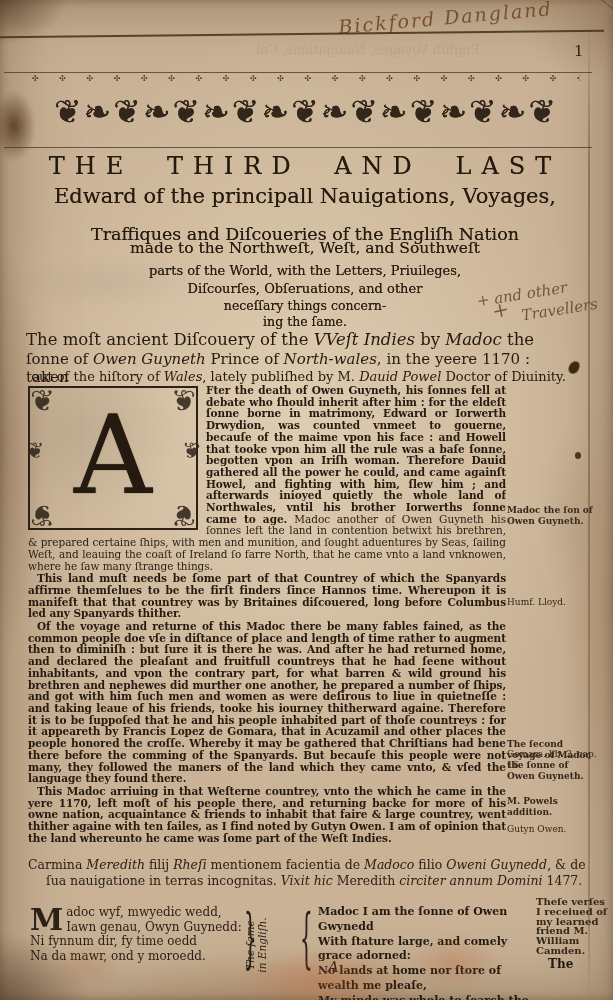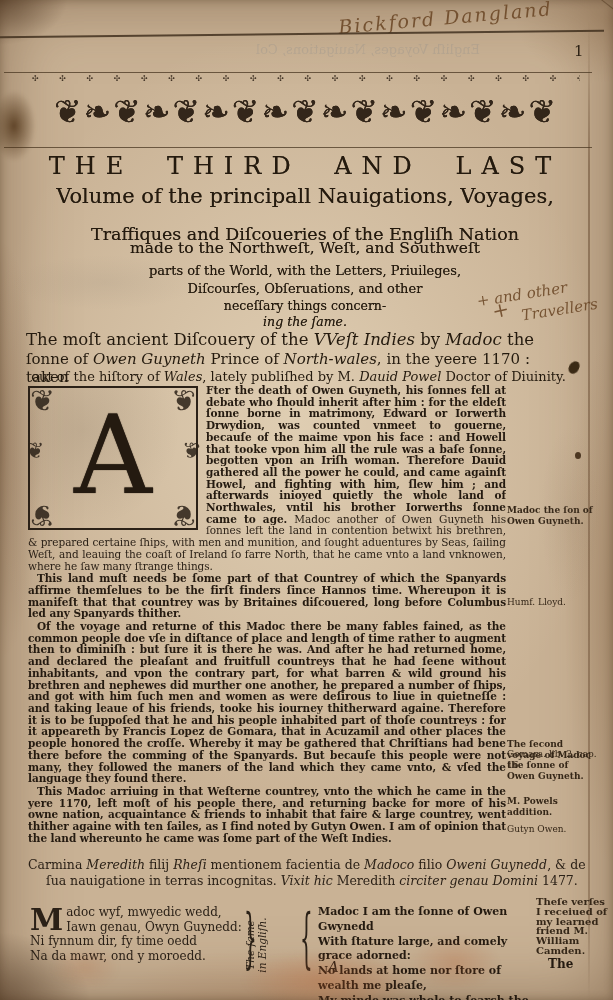--- a/index.html
+++ b/index.html
@@ -39,21 +39,21 @@
   .crease-right{top:20px;left:588px;width:2px;height:980px;background:linear-gradient(rgba(90,60,35,.0), rgba(90,60,35,.45) 15%, rgba(90,60,35,.35) 90%, rgba(90,60,35,0));}
   
   .title{left:18px;width:574px;text-align:center;color:#241a0e;text-shadow:0 0 .5px rgba(36,26,14,.7);}
   .t1{top:152px;font-size:24px;letter-spacing:10px;word-spacing:16px;}
   .t2{top:184px;font-size:21px;}
   .t3{top:212px;font-size:17.5px;margin-top:12px;}
   .t4{top:239px;font-size:15.5px;}
   .t5{top:263px;font-size:13px;}
   .t6{top:281px;font-size:13px;}
   .t7{top:298px;font-size:12.5px;}
-  .t8{top:314px;font-size:12.5px;font-style:italic;}
+  .t8{top:314px;font-size:12.5px;}
   
   .head{left:26px;width:545px;color:#241a0e;}
   .h1{top:330px;font-size:16.5px;text-align:left;}
   .h2{top:350px;font-size:15px;text-align:left;}
   .h3{top:369px;font-size:13px;text-align:center;}
   .head i{font-family:"DejaVu Serif",serif;}
   
   .bodycol{top:385px;left:28px;width:478px;height:470px;overflow:hidden;}
   .bodycol p{margin:0 0 1px 0;text-align:justify;font-size:10.5px;line-height:11.7px;letter-spacing:-.05px;}
   .ind{text-indent:9px;}
@@ -107,21 +107,21 @@
   <div class="abs pagenum">1</div>
   <div class="abs diag"></div>
   <div class="abs crease-right"></div>
 
   <div class="abs band-rule br-top"></div>
   <div class="abs band-toprow">✣ ✣ ✣ ✣ ✣ ✣ ✣ ✣ ✣ ✣ ✣ ✣ ✣ ✣ ✣ ✣ ✣ ✣ ✣ ✣ ✣ ✣ ✣ ✣ ✣ ✣</div>
   <div class="abs band-main">❦❧❦❧❦❧❦❧❦❧❦❧❦❧❦❧❦</div>
   <div class="abs band-rule br-bot"></div>
 
   <div class="abs title t1">THE THIRD AND LAST</div>
-  <div class="abs title t2">Volume of the principall Nauigations, Voyages,</div>
+  <div class="abs title t2">Edward of the principall Nauigations, Voyages,</div>
   <div class="abs title t3">Traffiques and Diſcoueries of the Engliſh Nation</div>
   <div class="abs title t4">made to the Northweſt, Weſt, and Southweſt</div>
   <div class="abs title t5">parts of the World, with the Letters, Priuileges,</div>
   <div class="abs title t6">Diſcourſes, Obſeruations, and other</div>
   <div class="abs title t7">neceſſary things concern-</div>
   <div class="abs title t8">ing the ſame.</div>
 
   <div class="abs hw hw-cross">+</div>
   <div class="abs hw hw-note">
     <span class="l1">+ and other</span>
@@ -157,21 +157,21 @@
 
   <div class="abs mnote mn-bl mn1">Madoc the ſon of Owen Guyneth.</div>
   <div class="abs mnote mn2">Humf. Lloyd.</div>
   <div class="abs mnote mn-bl mn3">The ſecond voyage of Madoc the ſonne of Owen Guyneth.</div>
   <div class="abs mnote mn4">Gomara. lib. 2. cap. 16.</div>
   <div class="abs mnote mn-bl mn5">M. Powels addition.</div>
   <div class="abs mnote mn6">Gutyn Owen.</div>
   <div class="abs mnote mn-bl mn7">Theſe verſes I receiued of my learned friend M. William Camden.</div>
 
   <div class="abs latin">
-    <span>Carmina </span><i>Meredith</i><span> filij </span><i>Rheſi</i><span> mentionem facientia de </span><i>Madoco</i><span> filio </span><i>Oweni Guynedd</i><span>, &amp; de ſua nauigatione in terras incognitas. </span><i>Vixit hic</i><span> Meredith </span><i>circiter genau Domini</i><span> 1477.</span>
+    <span>Carmina </span><i>Meredith</i><span> filij </span><i>Rheſi</i><span> mentionem facientia de </span><i>Madoco</i><span> filio </span><i>Oweni Guynedd</i><span>, &amp; de ſua nauigatione in terras incognitas. </span><i>Vixit hic</i><span> Meredith </span><i>circiter annum Domini</i><span> 1477.</span>
   </div>
 
   <div class="abs welsh">
     <span class="vinit">M</span>
     <span>adoc wyf, mwyedic wedd,</span><br>
     <span>Iawn genau, Owyn Guynedd:</span><br>
     <span>Ni fynnum dir, fy time oedd</span><br>
     <span>Na da mawr, ond y moroedd.</span>
   </div>
   <div class="abs brace brace-l">}</div>

